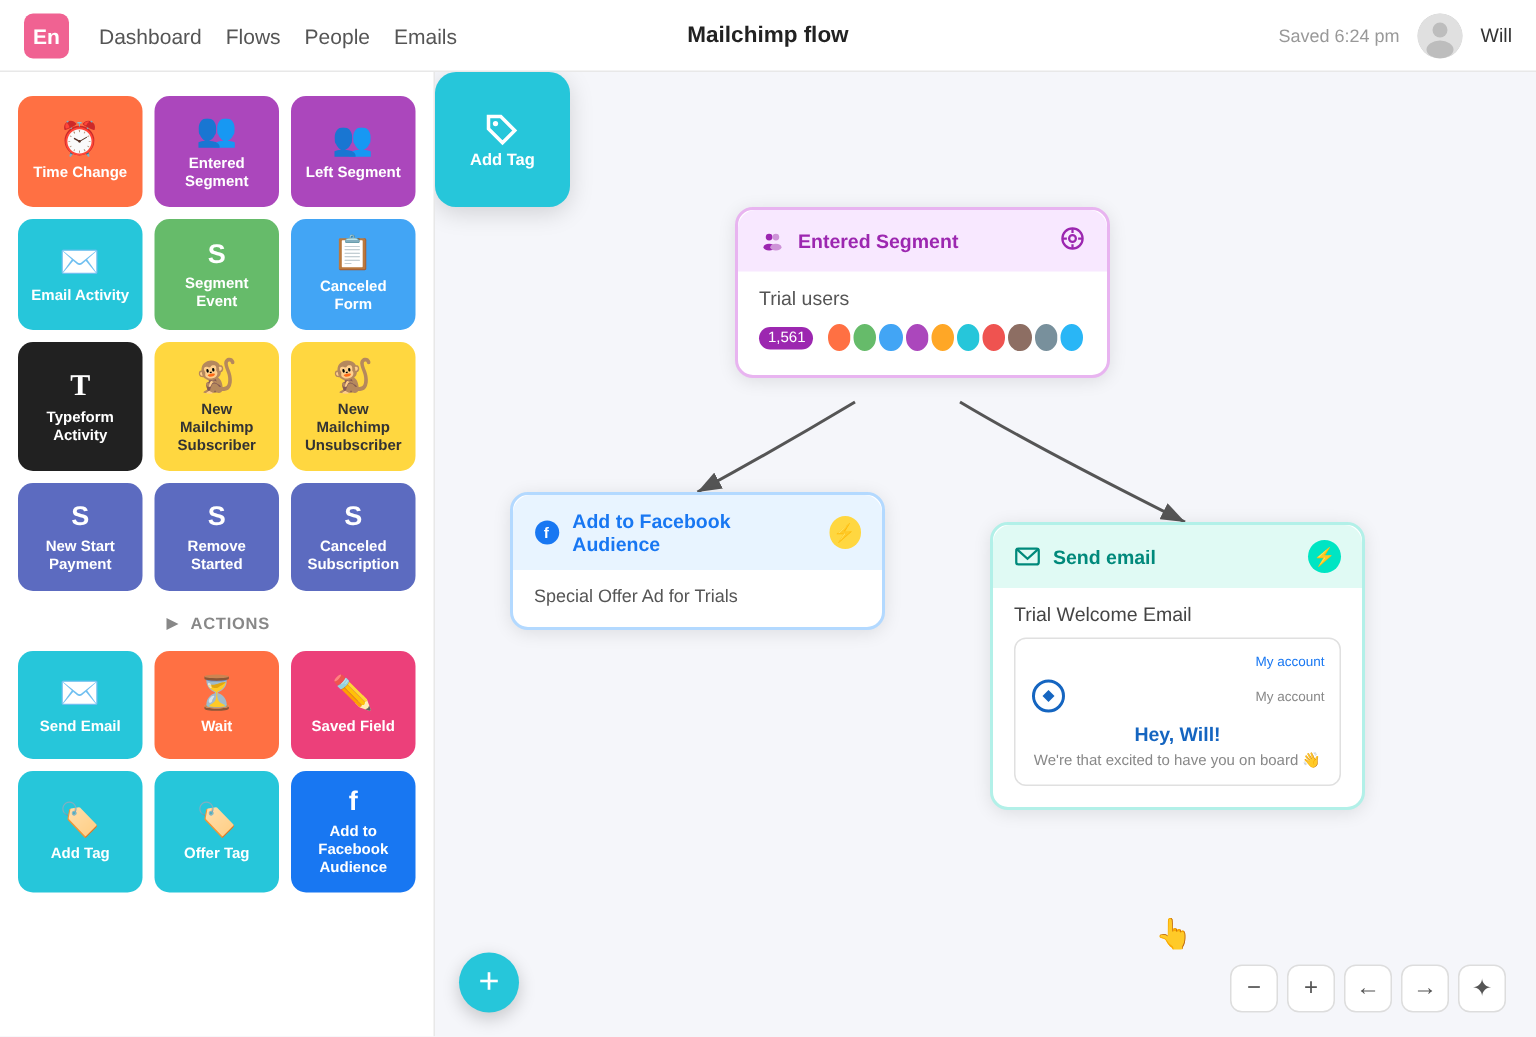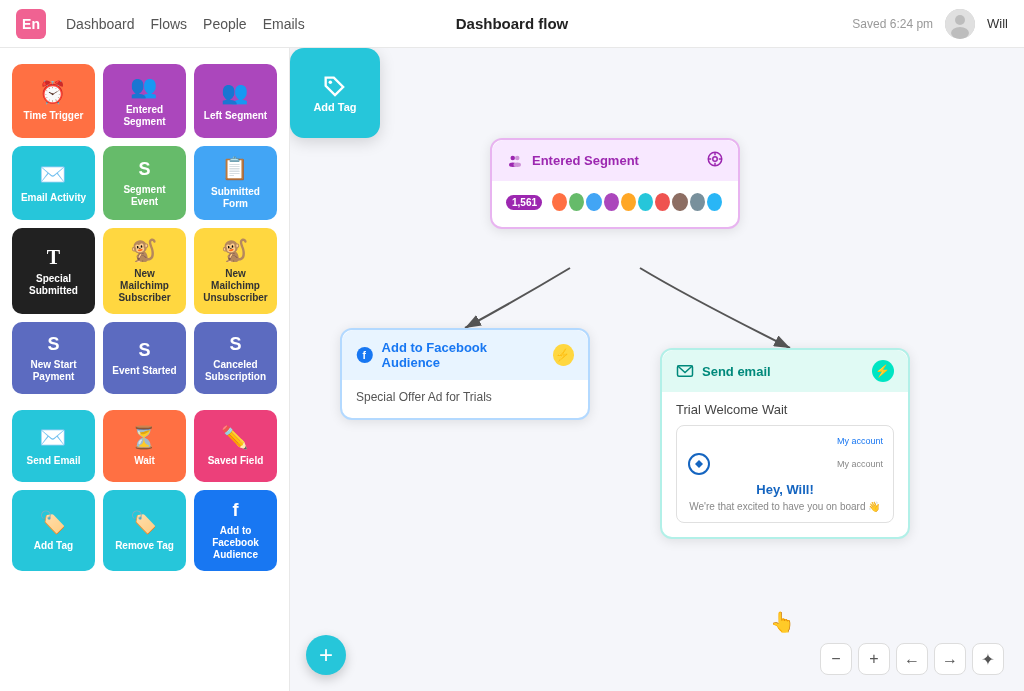--- a/index.html
+++ b/index.html
@@ -172,21 +172,21 @@
     .node-segment .node-header {
       background: #f8e8ff;
       color: #9c27b0;
     }
     .segment-title { font-size: 13px; color: #555; margin-bottom: 8px; }
     .avatars-row { display: flex; align-items: center; gap: 2px; }
     .count-badge {
       background: #9c27b0;
       color: #fff;
       font-size: 10px;
-      font-weight: 700;
+      font-weight: 400;
       border-radius: 20px;
       padding: 2px 6px;
       min-width: 36px;
       text-align: left;
     }
     .mini-avatar {
       width: 22px; height: 22px;
       border-radius: 50%;
       border: 2px solid #fff;
       margin-left: -4px;
@@ -345,110 +345,116 @@
 <body>
 
 <div class="topnav">
   <div class="logo-badge">En</div>
   <div class="nav-links">
     <a class="nav-link">Dashboard</a>
     <a class="nav-link">Flows</a>
     <a class="nav-link">People</a>
     <a class="nav-link">Emails</a>
   </div>
-  <div class="nav-center">Dashboard flow</div>
+  <div class="nav-center">Mailchimp flow</div>
   <div class="nav-right">
     <span class="saved-text">Saved 6:24 pm</span>
     <div class="avatar">
       <svg width="30" height="30" viewBox="0 0 30 30">
           <circle cx="15" cy="15" r="15" fill="#e0e0e0"></circle>
           <circle cx="15" cy="11" r="5" fill="#bdbdbd"></circle>
           <ellipse cx="15" cy="24" rx="9" ry="6" fill="#bdbdbd"></ellipse>
         </svg>
     </div>
     <span class="avatar-name">Will</span>
   </div>
 </div>
 
 <div class="sidebar">
   <div class="trigger-grid">
 
     <div class="trigger-item" style="background:#ff7043;">
       <div class="item-icon">⏰</div>
-      <div class="item-label">Time Trigger</div>
+      <div class="item-label">Time Change</div>
     </div>
     <div class="trigger-item" style="background:#ab47bc;">
       <div class="item-icon">👥</div>
       <div class="item-label">Entered Segment</div>
     </div>
     <div class="trigger-item" style="background:#ab47bc;">
       <div class="item-icon">👥</div>
       <div class="item-label">Left Segment</div>
     </div>
 
     <div class="trigger-item" style="background:#26c6da;">
       <div class="item-icon">✉️</div>
       <div class="item-label">Email Activity</div>
     </div>
     <div class="trigger-item" style="background:#66bb6a;">
       <div class="item-icon" style="font-size:18px;font-weight:900;">S</div>
       <div class="item-label">Segment Event</div>
     </div>
     <div class="trigger-item" style="background:#42a5f5;">
       <div class="item-icon">📋</div>
-      <div class="item-label">Submitted Form</div>
+      <div class="item-label">Canceled Form</div>
     </div>
 
     <div class="trigger-item" style="background:#212121;">
       <div class="item-icon" style="font-size:20px;font-weight:900;font-family:Georgia,serif;">T</div>
-      <div class="item-label">Special Submitted</div>
+      <div class="item-label">Typeform Activity</div>
     </div>
     <div class="trigger-item" style="background:#ffd740;">
       <div class="item-icon">🐒</div>
       <div class="item-label" style="color:#333;">New Mailchimp Subscriber</div>
     </div>
     <div class="trigger-item" style="background:#ffd740;">
       <div class="item-icon">🐒</div>
       <div class="item-label" style="color:#333;">New Mailchimp Unsubscriber</div>
     </div>
 
     <div class="trigger-item" style="background:#5c6bc0;">
       <div class="item-icon" style="font-size:18px;font-weight:900;">S</div>
       <div class="item-label">New Start Payment</div>
     </div>
     <div class="trigger-item" style="background:#5c6bc0;">
       <div class="item-icon" style="font-size:18px;font-weight:900;">S</div>
-      <div class="item-label">Event Started</div>
+      <div class="item-label">Remove Started</div>
     </div>
     <div class="trigger-item" style="background:#5c6bc0;">
       <div class="item-icon" style="font-size:18px;font-weight:900;">S</div>
       <div class="item-label">Canceled Subscription</div>
     </div>
   </div>
 
+  <div class="section-label">
+    <svg width="12" height="12" viewBox="0 0 12 12">
+        <polygon points="2,2 10,6 2,10" fill="#888"></polygon>
+      </svg>
+    <span>ACTIONS</span>
+  </div>
   <div class="action-grid">
     <div class="trigger-item" style="background:#26c6da;">
       <div class="item-icon">✉️</div>
       <div class="item-label">Send Email</div>
     </div>
     <div class="trigger-item" style="background:#ff7043;">
       <div class="item-icon">⏳</div>
       <div class="item-label">Wait</div>
     </div>
     <div class="trigger-item" style="background:#ec407a;">
       <div class="item-icon">✏️</div>
       <div class="item-label">Saved Field</div>
     </div>
     <div class="trigger-item" style="background:#26c6da;">
       <div class="item-icon">🏷️</div>
       <div class="item-label">Add Tag</div>
     </div>
     <div class="trigger-item" style="background:#26c6da;">
       <div class="item-icon">🏷️</div>
-      <div class="item-label">Remove Tag</div>
+      <div class="item-label">Offer Tag</div>
     </div>
     <div class="trigger-item" style="background:#1877f2;">
       <div class="item-icon" style="font-size:18px;font-weight:900;font-family:Arial;">f</div>
       <div class="item-label">Add to Facebook Audience</div>
     </div>
   </div>
 </div>
 
 <div class="canvas">
   <div class="flow-area">
@@ -480,20 +486,21 @@
               <circle cx="12" cy="12" r="9" fill="none" stroke="#9c27b0" stroke-width="2"></circle>
               <circle cx="12" cy="12" r="3" fill="none" stroke="#9c27b0" stroke-width="2"></circle>
               <line x1="12" y1="3" x2="12" y2="7" stroke="#9c27b0" stroke-width="2"></line>
               <line x1="12" y1="17" x2="12" y2="21" stroke="#9c27b0" stroke-width="2"></line>
               <line x1="3" y1="12" x2="7" y2="12" stroke="#9c27b0" stroke-width="2"></line>
               <line x1="17" y1="12" x2="21" y2="12" stroke="#9c27b0" stroke-width="2"></line>
             </svg>
         </div>
       </div>
       <div class="node-body">
+        <div class="segment-title">Trial users</div>
         <div class="avatars-row">
           <span class="count-badge">1,561</span>
           <div class="mini-avatar av1" style="margin-left:6px;"></div>
           <div class="mini-avatar av2"></div>
           <div class="mini-avatar av3"></div>
           <div class="mini-avatar av4"></div>
           <div class="mini-avatar av5"></div>
           <div class="mini-avatar av6"></div>
           <div class="mini-avatar av7"></div>
           <div class="mini-avatar av8"></div>
@@ -520,21 +527,21 @@
     <div class="node-card node-email">
       <div class="node-header">
         <svg width="18" height="18" viewBox="0 0 24 24">
             <rect x="2" y="5" width="20" height="14" rx="2" fill="none" stroke="#00897b" stroke-width="2"></rect>
             <polyline points="2,5 12,14 22,5" stroke="#00897b" stroke-width="2" fill="none"></polyline>
           </svg>
         <span>Send email</span>
         <div class="bolt-icon-green">⚡</div>
       </div>
       <div class="node-body">
-        <div style="font-size:13px;color:#444;margin-bottom:8px;">Trial Welcome Wait</div>
+        <div style="font-size:13px;color:#444;margin-bottom:8px;">Trial Welcome Email</div>
         <div class="email-preview">
           <div class="email-preview-topbar">
             <span>My account</span>
           </div>
           <div style="display:flex;justify-content:space-between;align-items:center;margin-bottom:6px;">
             <svg width="24" height="24" viewBox="0 0 24 24">
                 <circle cx="12" cy="12" r="10" fill="none" stroke="#1565c0" stroke-width="2"></circle>
                 <path d="M8 12 L12 8 L16 12 L12 16 Z" fill="#1565c0"></path>
               </svg>
             <span style="font-size:9px;color:#888;">My account</span>

